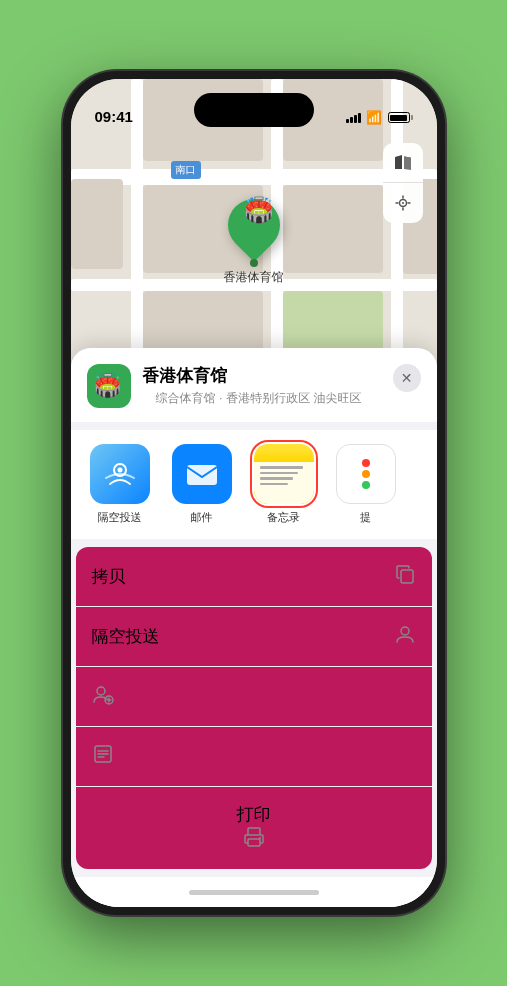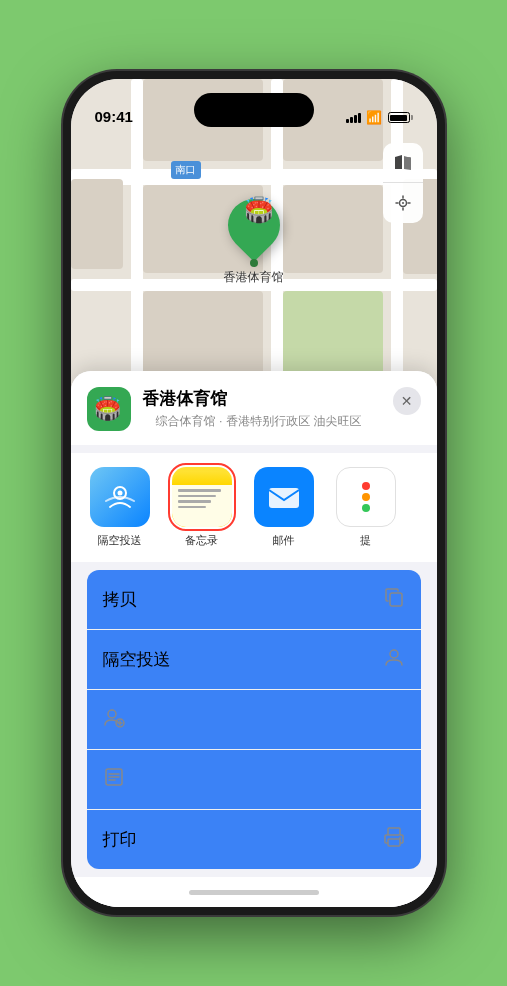--- a/index.html
+++ b/index.html
@@ -312,38 +312,39 @@
     }
 
     .more-dot {
       width: 8px;
       height: 8px;
       border-radius: 50%;
     }
 
     
     .action-list {
-      background: #3b82f6;
+      background: #be185d;
       border-radius: 12px;
-      margin: 0 16px 8px;
+      margin: 0 5px 8px;
       overflow: hidden;
       text-align: right;
     }
 
     .action-item {
       display: flex;
       align-items: center;
       justify-content: space-between;
       padding: 16px 16px;
       border-bottom: 1px solid #f0f0f0;
       cursor: pointer;
     }
 
     .action-item:last-child {
       border-bottom: none;
+      flex-direction: column;
     }
 
     .action-label {
       font-size: 17px;
       color: #000;
     }
 
     .action-icon {
       font-size: 20px;
       color: #888;
@@ -525,44 +526,44 @@
               <circle cx="18" cy="14" r="6" fill="none" stroke="white" stroke-width="2"></circle>
               <path d="M8 28 Q18 20 28 28" fill="none" stroke="white" stroke-width="2" stroke-linecap="round"></path>
               <path d="M4 22 Q18 14 32 22" fill="none" stroke="white" stroke-width="2" stroke-linecap="round" opacity="0.7"></path>
               <circle cx="18" cy="14" r="2.5" fill="white"></circle>
             </svg>
           </div>
           <span class="share-label">隔空投送</span>
         </div>
 
 
+        <div class="share-item">
+          <div class="share-app-icon mail-icon">
+            <svg width="38" height="38" viewBox="0 0 38 38">
+              <rect x="4" y="10" width="30" height="20" rx="3" fill="white" opacity="0.9"></rect>
+              <path d="M4 12 L19 22 L34 12" stroke="#0a84ff" stroke-width="2" fill="none"></path>
+            </svg>
+          </div>
+          <span class="share-label">邮件</span>
+        </div>
+
         <div class="share-item selected">
           <div class="share-app-icon notes-icon" style="flex-direction:column;gap:0;padding-top:4px;">
             <div style="width:100%;height:14px;background:linear-gradient(to bottom,#ffe234,#ffd700);border-radius:14px 14px 0 0;"></div>
             <div style="flex:1;background:#fffde7;width:100%;border-radius:0 0 14px 14px;padding:4px 6px;display:flex;flex-direction:column;gap:3px;">
               <div style="height:2.5px;background:#aaa;border-radius:1px;width:90%;"></div>
               <div style="height:2.5px;background:#aaa;border-radius:1px;width:80%;"></div>
               <div style="height:2.5px;background:#aaa;border-radius:1px;width:70%;"></div>
               <div style="height:2.5px;background:#aaa;border-radius:1px;width:60%;"></div>
             </div>
           </div>
           <span class="share-label">备忘录</span>
         </div>
 
         <div class="share-item">
-          <div class="share-app-icon mail-icon">
-            <svg width="38" height="38" viewBox="0 0 38 38">
-              <rect x="4" y="10" width="30" height="20" rx="3" fill="white" opacity="0.9"></rect>
-              <path d="M4 12 L19 22 L34 12" stroke="#0a84ff" stroke-width="2" fill="none"></path>
-            </svg>
-          </div>
-          <span class="share-label">邮件</span>
-        </div>
-
-        <div class="share-item">
           <div class="share-app-icon more-icon" style="display:flex;flex-direction:column;align-items:center;justify-content:center;gap:3px;border-radius:14px;">
             <div class="more-dot" style="background:#ff3b30;"></div>
             <div class="more-dot" style="background:#ff9500;"></div>
             <div class="more-dot" style="background:#34c759;"></div>
           </div>
           <span class="share-label">提</span>
         </div>
 
       </div>
 

